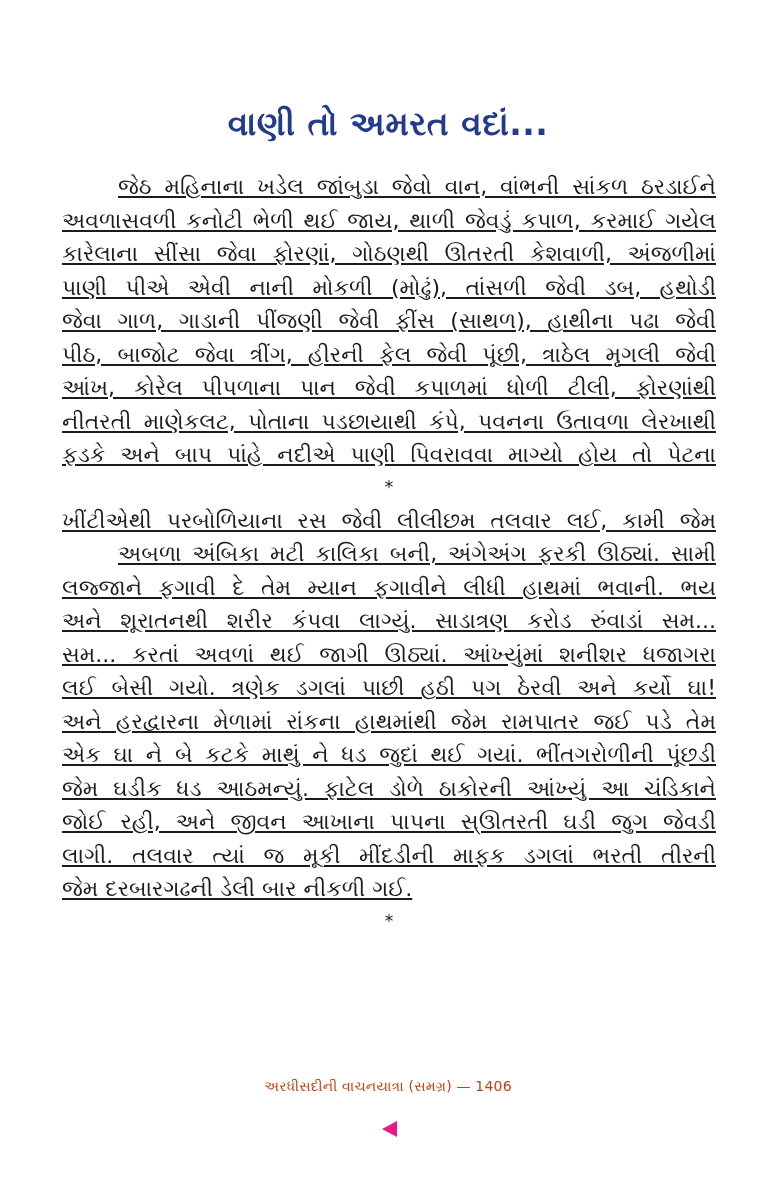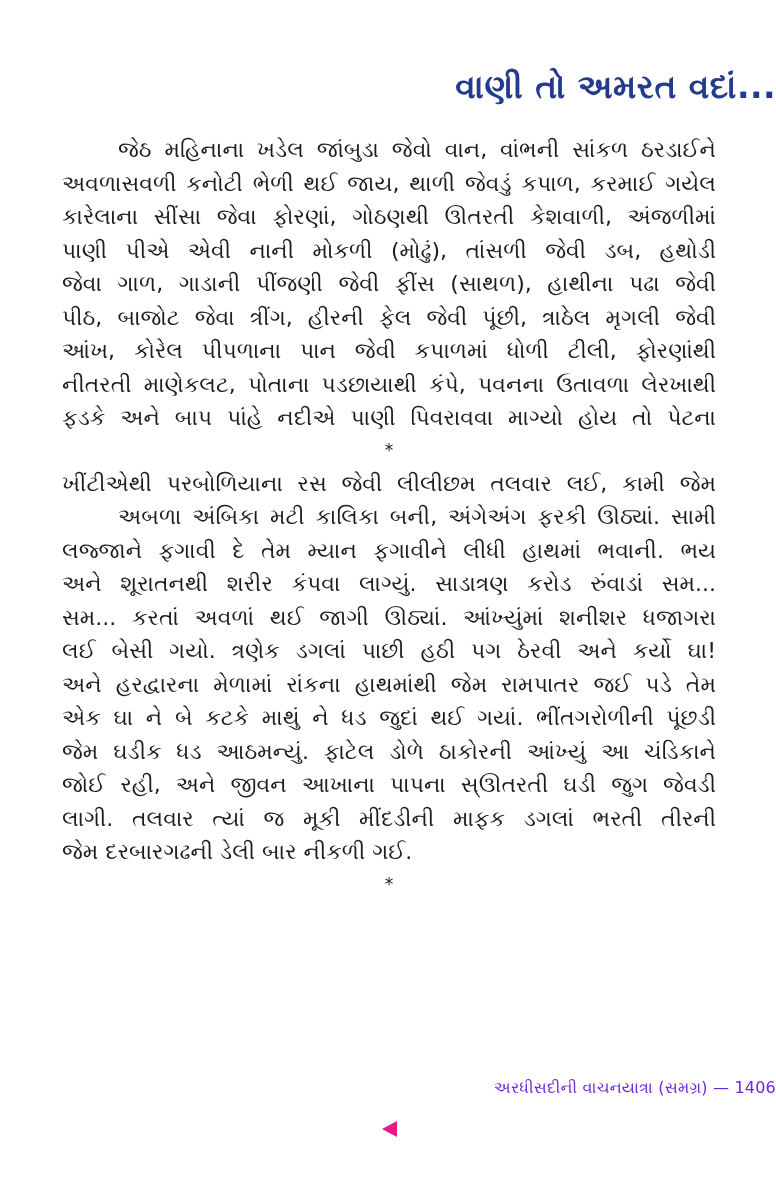--- a/index.html
+++ b/index.html
@@ -11,33 +11,33 @@
     position: relative;
     width: 776px;
     height: 1199px;
     margin: 0 auto;
     background: #ffffff;
     font-family: "DejaVu Sans", sans-serif;
     overflow: hidden;
   }
   .page-title {
     margin: 0;
-    padding-top: 67px;
-    text-align: right;
+    padding-top: 104px;
+    text-align: center;
     font-size: 33px;
     font-weight: bold;
     letter-spacing: 0.5px;
     color: #223b8d;
     font-family: "DejaVu Sans", sans-serif;
   }
   .content {
     margin: 26px 60px 0 62px;
     color: #1c1c1c;
   }
-  .para { margin: 0; }
+  .para { margin: 0; text-decoration: underline; }
   .line {
     font-size: 22px;
     line-height: 33.5px;
     text-align: justify;
     text-align-last: justify;
     white-space: normal;
     color: #1c1c1c;
   }
   .line.first { text-indent: 56px; }
   .line.last-unjust { text-align-last: left; }
@@ -46,23 +46,23 @@
     font-size: 17px;
     line-height: 16px;
     color: #1c1c1c;
     margin: 7px 0 9px 0;
   }
   .footer {
     position: absolute;
     left: 0;
     right: 0;
     top: 1078px;
-    text-align: right;
-    font-size: 16px;
-    color: #6d28d9;
+    text-align: center;
+    font-size: 14px;
+    color: #c2410c;
     letter-spacing: 0.2px;
   }
   .nav-triangle {
     position: absolute;
     left: 382px;
     top: 1121px;
     width: 0;
     height: 0;
     border-top: 8px solid transparent;
     border-bottom: 8px solid transparent;

